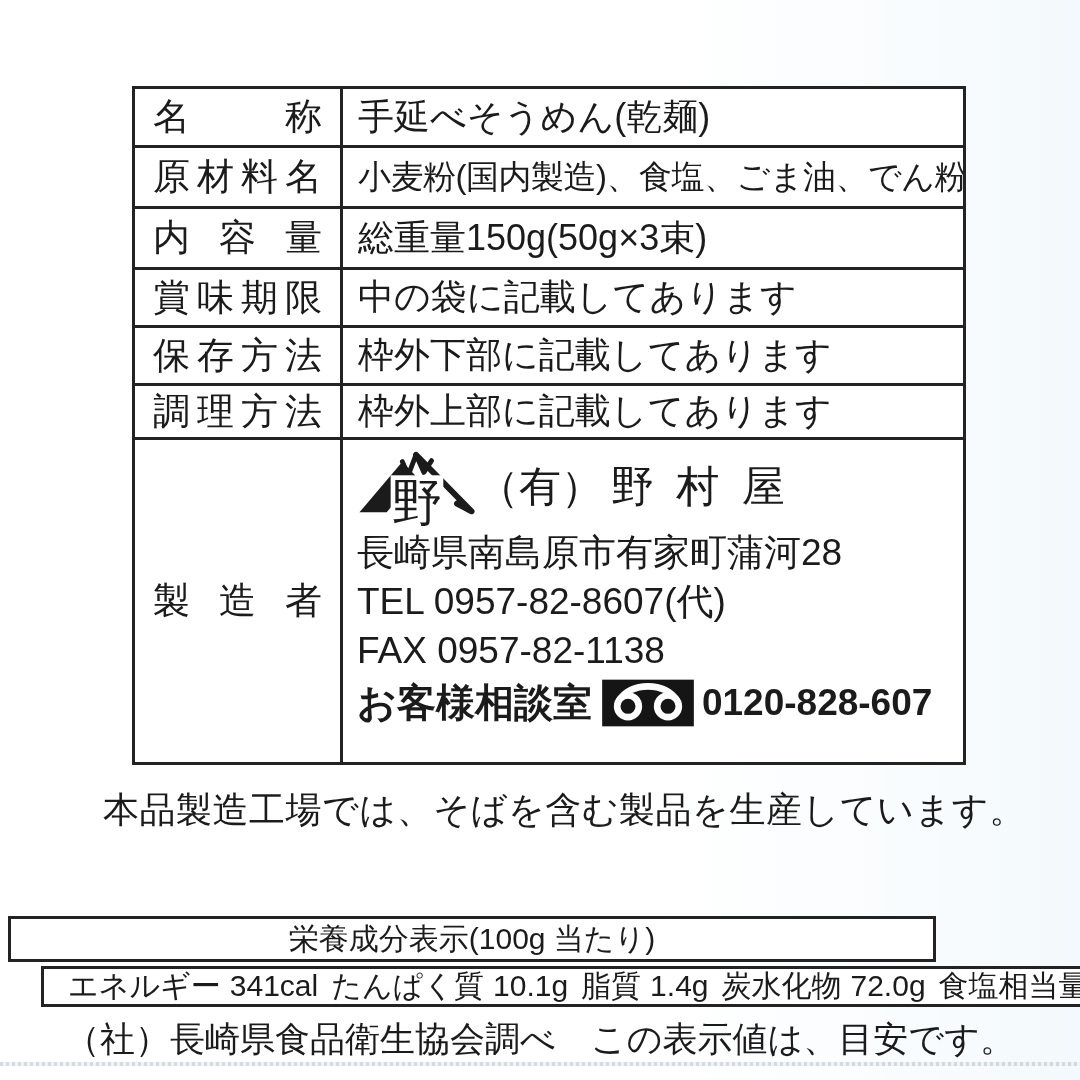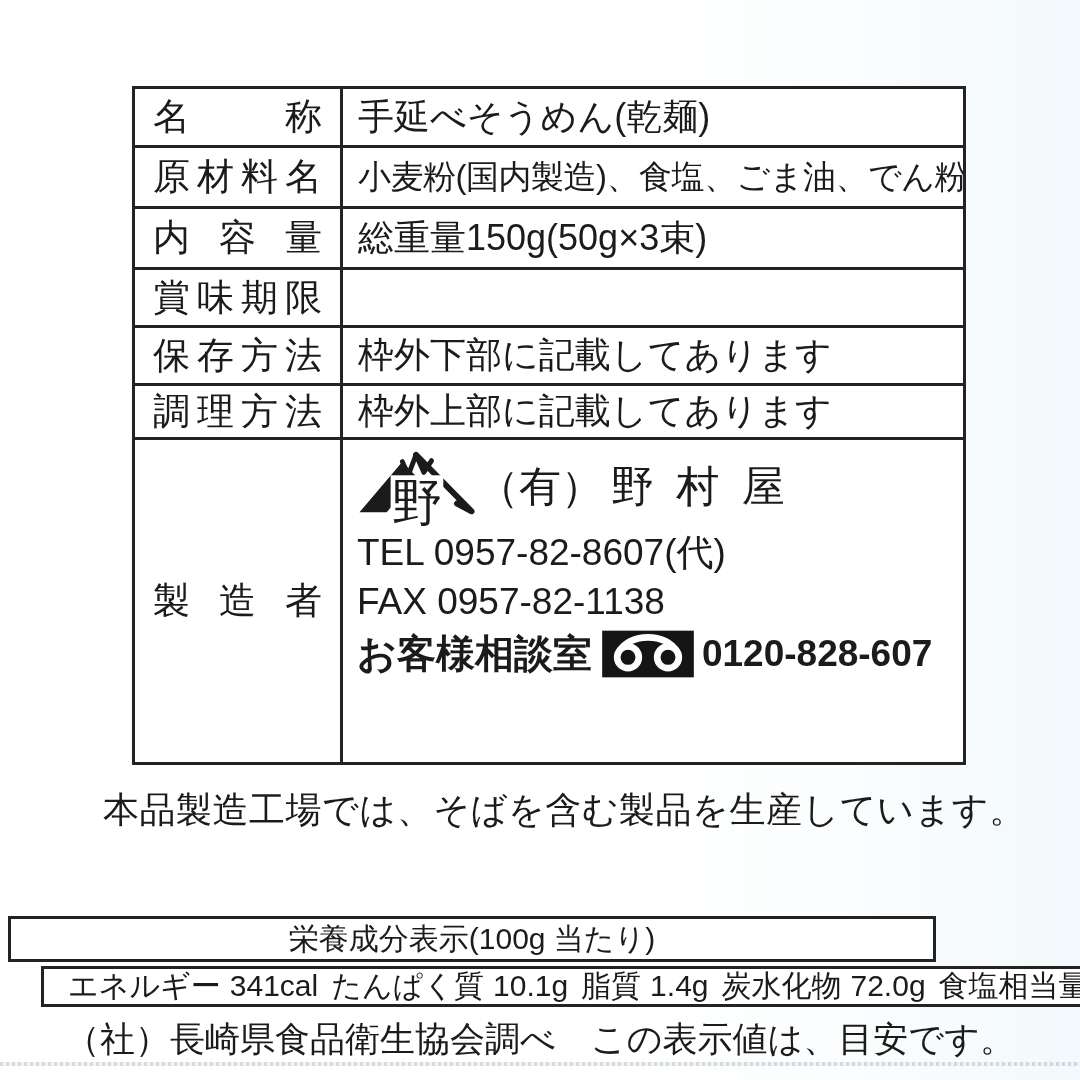--- a/index.html
+++ b/index.html
@@ -127,20 +127,21 @@
 
     <div class="t-row">
       <div class="t-label">
         <span class="justify-chars">
             <span>賞</span>
             <span>味</span>
             <span>期</span>
             <span>限</span>
           </span>
       </div>
+      <div class="t-value">中の袋に記載してあります</div>
     </div>
 
     <div class="t-row">
       <div class="t-label">
         <span class="justify-chars">
             <span>保</span>
             <span>存</span>
             <span>方</span>
             <span>法</span>
           </span>
@@ -175,20 +176,21 @@
             <path d="M2 66 L46 14 L60 29 L30 66 Z" fill="#1b1b1b"></path>
             <path d="M46 14 L52 28 L60 7 L68 25 L76 13" fill="none" stroke="#1b1b1b" stroke-width="5" stroke-linecap="round" stroke-linejoin="round"></path>
             <path d="M60 7 L117 65 L102 57" fill="none" stroke="#1b1b1b" stroke-width="6" stroke-linecap="round" stroke-linejoin="round"></path>
             <rect x="34" y="28" width="54" height="52" fill="#ffffff"></rect>
             <text x="61" y="74" font-size="52" text-anchor="middle" fill="#1b1b1b">野</text>
           </svg>
           <span class="company-prefix">（有）</span>
           <span class="company-name">野村屋</span>
         </div>
 
+        <div class="maker-line">長崎県南島原市有家町蒲河28</div>
         <div class="maker-line">TEL 0957-82-8607(代)</div>
         <div class="maker-line">FAX 0957-82-1138</div>
 
         <div class="support-line">
           <span class="support-label">お客様相談室</span>
           <svg class="freedial" width="92" height="50" viewBox="0 0 110 60" aria-hidden="true">
             <rect x="0" y="2" width="110" height="56" fill="#151515"></rect>
             <path d="M20 28 C32 4, 78 4, 90 28" stroke="#ffffff" stroke-width="8" fill="none"></path>
             <circle cx="31" cy="34" r="13" fill="#151515" stroke="#ffffff" stroke-width="8"></circle>
             <circle cx="79" cy="34" r="13" fill="#151515" stroke="#ffffff" stroke-width="8"></circle>

